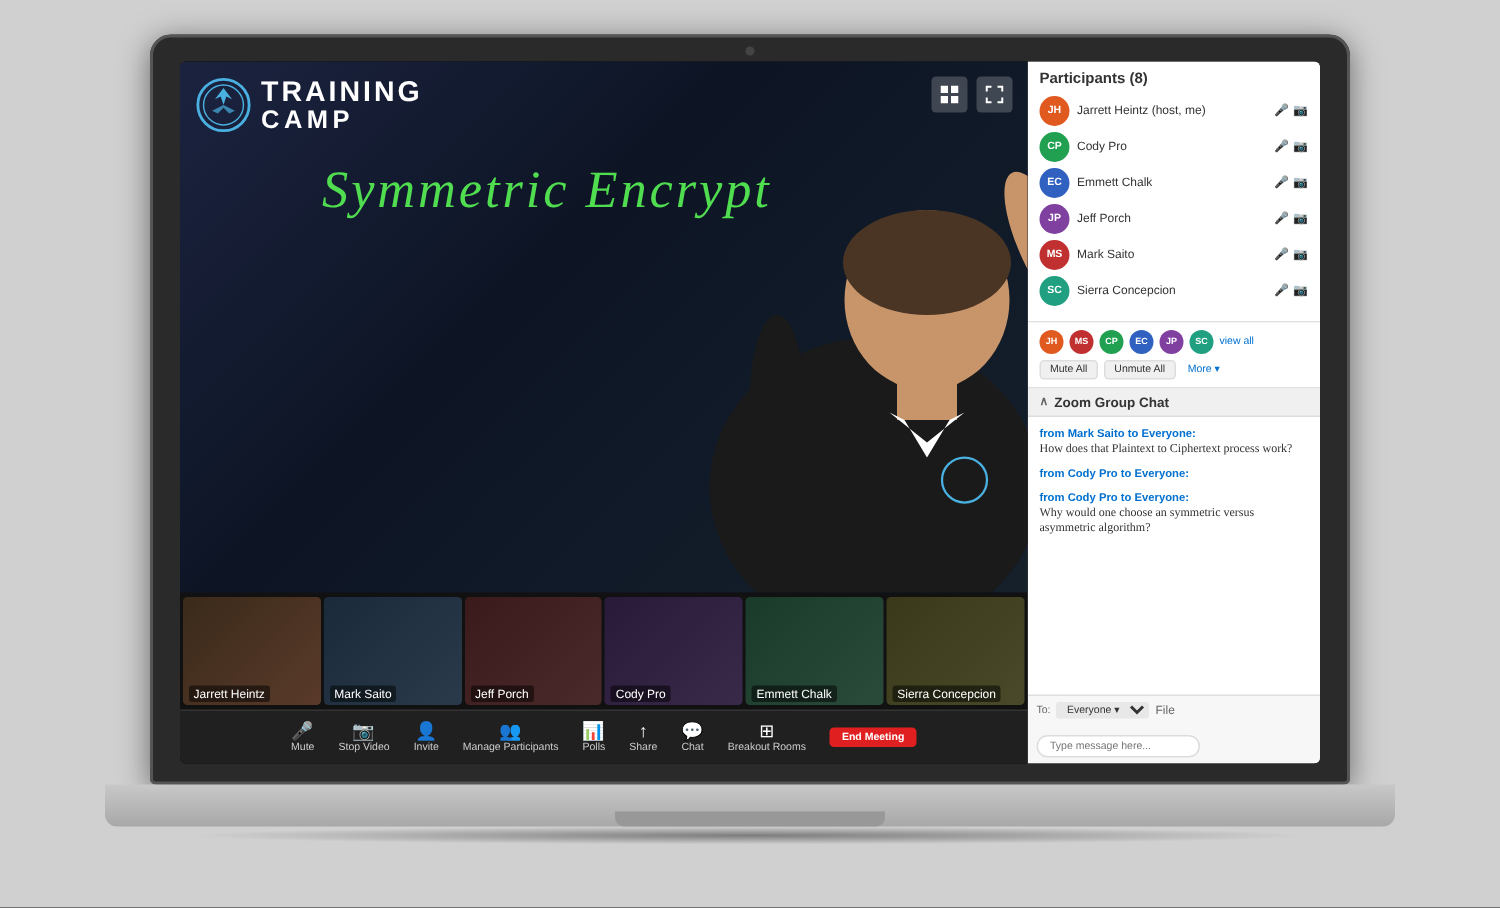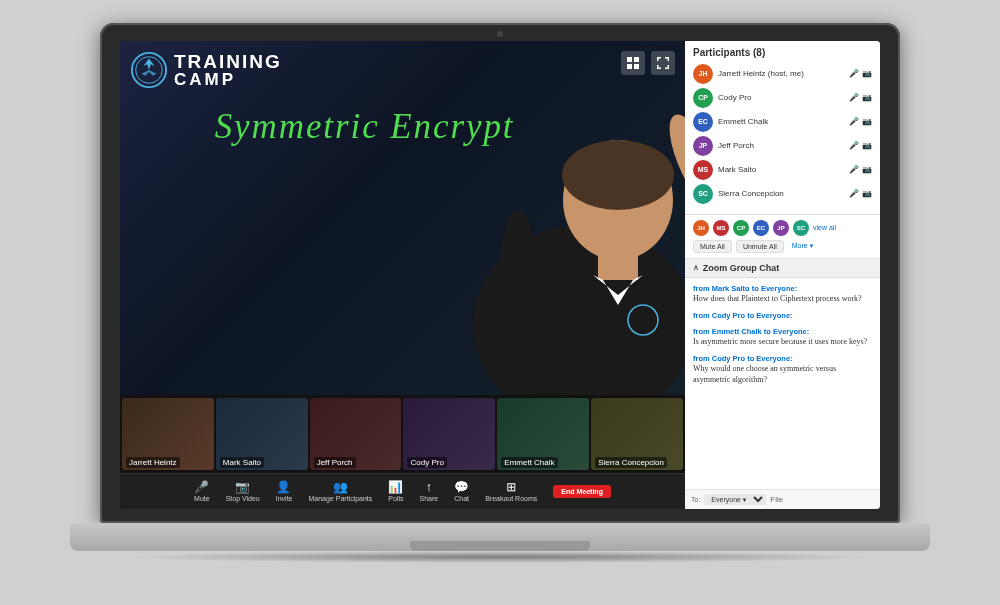--- a/index.html
+++ b/index.html
@@ -672,36 +672,35 @@
             <div class="chat-messages">
 
               <div class="chat-msg">
                 <div class="chat-msg-from">from Mark Saito to Everyone:</div>
                 <div class="chat-msg-text">How does that Plaintext to Ciphertext process work?</div>
               </div>
               <div class="chat-msg">
                 <div class="chat-msg-from">from Cody Pro to Everyone:</div>
               </div>
               <div class="chat-msg">
-                <div class="chat-msg-from">from Emmett Chalk to Everyone:</div>
-                <div class="chat-msg-text">Is asymmetric more secure because it uses more keys?</div>
-              </div>
-              <div class="chat-msg">
                 <div class="chat-msg-from">from Cody Pro to Everyone:</div>
                 <div class="chat-msg-text">Why would one choose an symmetric versus asymmetric algorithm?</div>
               </div>
 
             </div>
             <div class="chat-input-row">
               <span class="chat-to-label">To:</span>
               <select class="chat-to-select">
                 <option>Everyone ▾</option>
               </select>
               <span class="chat-file-btn">File</span>
             </div>
+            <div style="padding: 3px 6px 4px; background: #f7f7f7;">
+              <input class="chat-input-box" type="text" placeholder="Type message here..." style="">
+            </div>
           </div>
 
         </div>
 
       </div>
     </div>
   </div>
 
   <div class="laptop-base"></div>
   <div class="laptop-shadow"></div>

